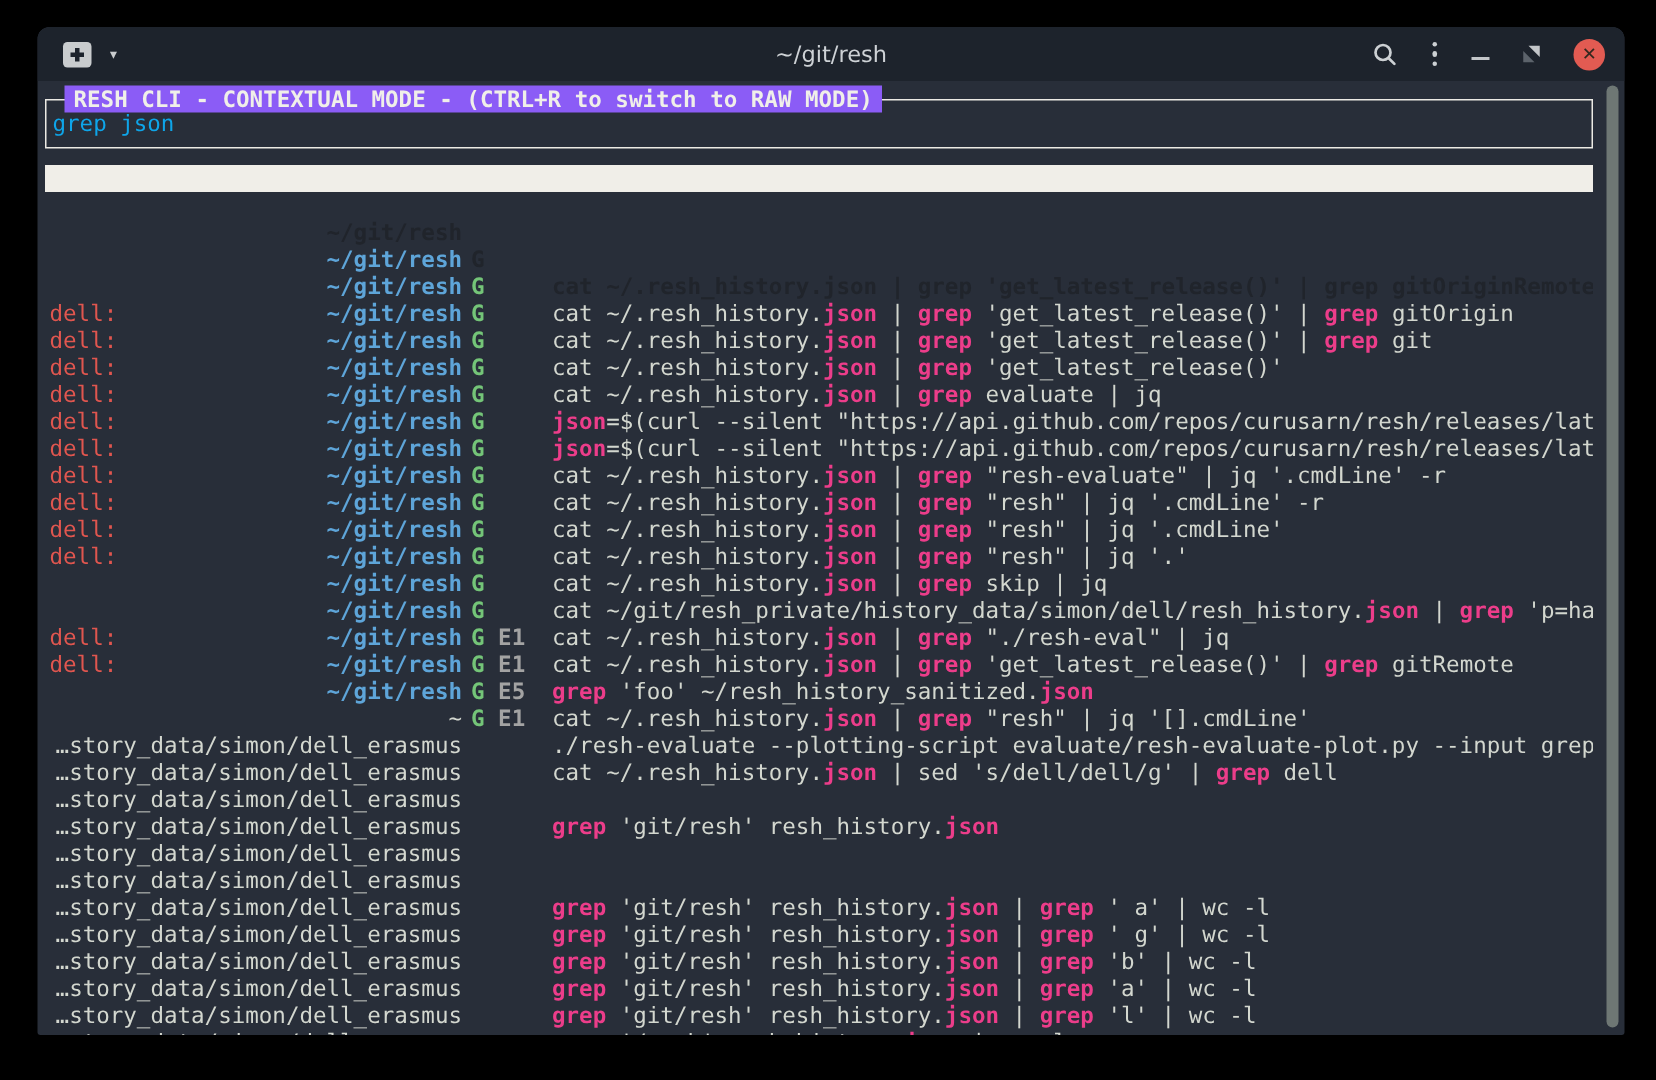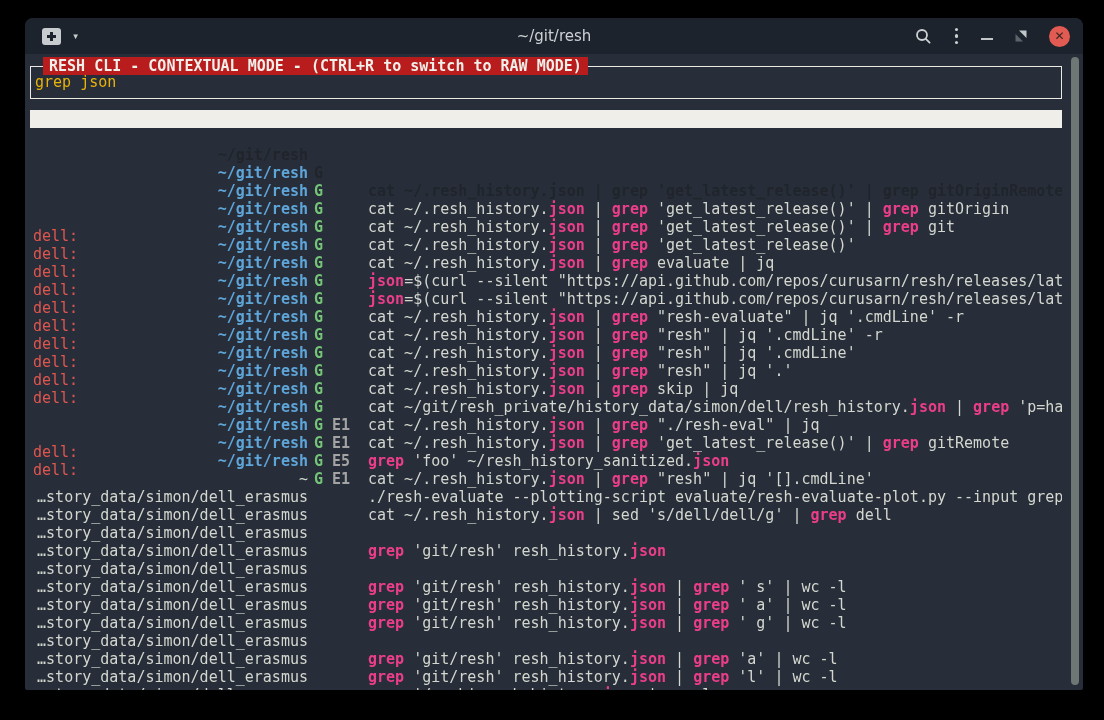--- a/index.html
+++ b/index.html
@@ -42,27 +42,27 @@
   
   .term {
     position:absolute; top:36px; left:0; right:0; bottom:0;
     font-size:15px; color:#d3d7cf;
   }
   .header-box {
     position:relative; margin:12px 21px 0 5px; height:33px;
     border:1px solid #eceae4;
   }
   .box-title {
-    position:absolute; top:-10px; left:12px; background:#b91c1c;
+    position:absolute; top:-10px; left:12px; background:#8b5cf6;
     padding:0 6px; font-weight:bold; color:#f0efe9; font-size:15px; white-space:pre;
   }
-  .query { padding:6px 0 0 4px; color:#eab308; white-space:pre; }
+  .query { padding:6px 0 0 4px; color:#0ea5e9; white-space:pre; }
   .rows { margin:11px 21px 0 5px; }
   .row { position:relative; height:18px; line-height:18px; white-space:pre; }
-  .row .host  { position:absolute; left:3px; color:#e0564f;margin-top:27px; }
+  .row .host  { position:absolute; left:3px; color:#e0564f; }
   .row .path  { position:absolute; left:3px; width:275px; text-align:right; color:#d3d7cf; }
   .row .path.blue { color:#5ea5d9; font-weight:bold; }
   .row .flags { position:absolute; left:284px; font-weight:bold; }
   .flag-ok  { color:#74c578; }
   .flag-err { color:#a3a3a3; }
   .row .cmd { position:absolute; left:338px; right:0; overflow:hidden; }
   .hl { color:#ec3d8a; font-weight:bold; }
   .row.selected { background:#f0eee8; }
   .row.selected span, .row.selected .path.blue, .row.selected .flag-ok,
   .row.selected .flag-err, .row.selected .hl { color:#20242b; font-weight:bold; }
@@ -269,41 +269,41 @@
   <div class="row">
     <span class="host"></span>
     <span class="path">…story_data/simon/dell_erasmus</span>
     <span class="flags"></span>
   </div>
 
   <div class="row">
     <span class="host"></span>
     <span class="path">…story_data/simon/dell_erasmus</span>
     <span class="flags"></span>
-    <span class="cmd"><span class="hl">grep</span> 'git/resh' resh_history.<span class="hl">json</span> | <span class="hl">grep</span> ' s' | wc -l</span>
   </div>
 
   <div class="row">
     <span class="host"></span>
     <span class="path">…story_data/simon/dell_erasmus</span>
     <span class="flags"></span>
     <span class="cmd"><span class="hl">grep</span> 'git/resh' resh_history.<span class="hl">json</span> | <span class="hl">grep</span> ' a' | wc -l</span>
   </div>
 
   <div class="row">
     <span class="host"></span>
     <span class="path">…story_data/simon/dell_erasmus</span>
     <span class="flags"></span>
     <span class="cmd"><span class="hl">grep</span> 'git/resh' resh_history.<span class="hl">json</span> | <span class="hl">grep</span> ' g' | wc -l</span>
   </div>
 
   <div class="row">
     <span class="host"></span>
     <span class="path">…story_data/simon/dell_erasmus</span>
     <span class="flags"></span>
+    <span class="cmd"><span class="hl">grep</span> 'git/resh' resh_history.<span class="hl">json</span> | <span class="hl">grep</span> 'b' | wc -l</span>
   </div>
 
   <div class="row">
     <span class="host"></span>
     <span class="path">…story_data/simon/dell_erasmus</span>
     <span class="flags"></span>
     <span class="cmd"><span class="hl">grep</span> 'git/resh' resh_history.<span class="hl">json</span> | <span class="hl">grep</span> 'a' | wc -l</span>
   </div>
 
   <div class="row">

